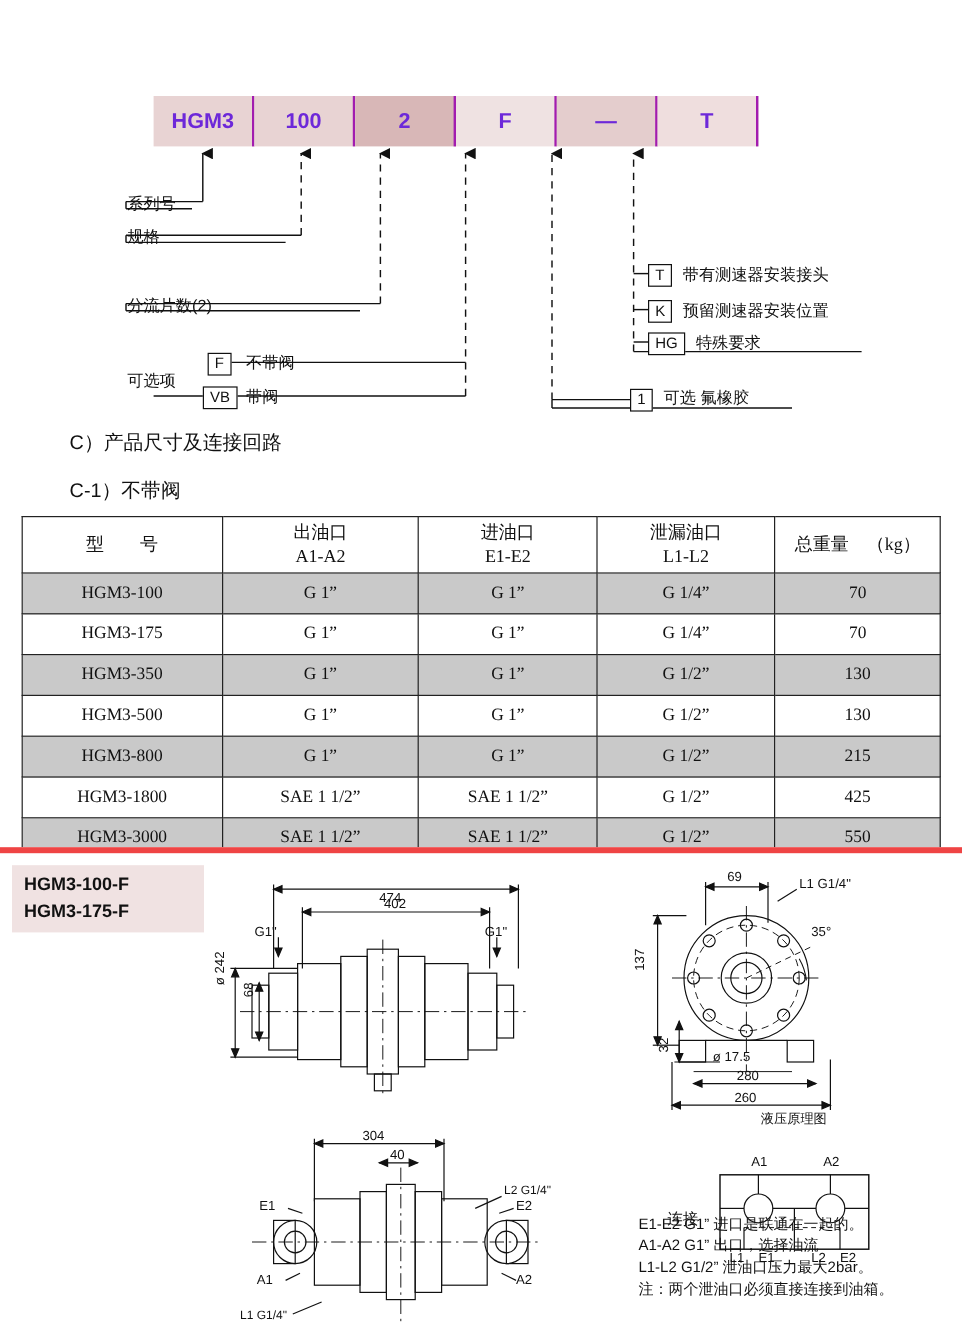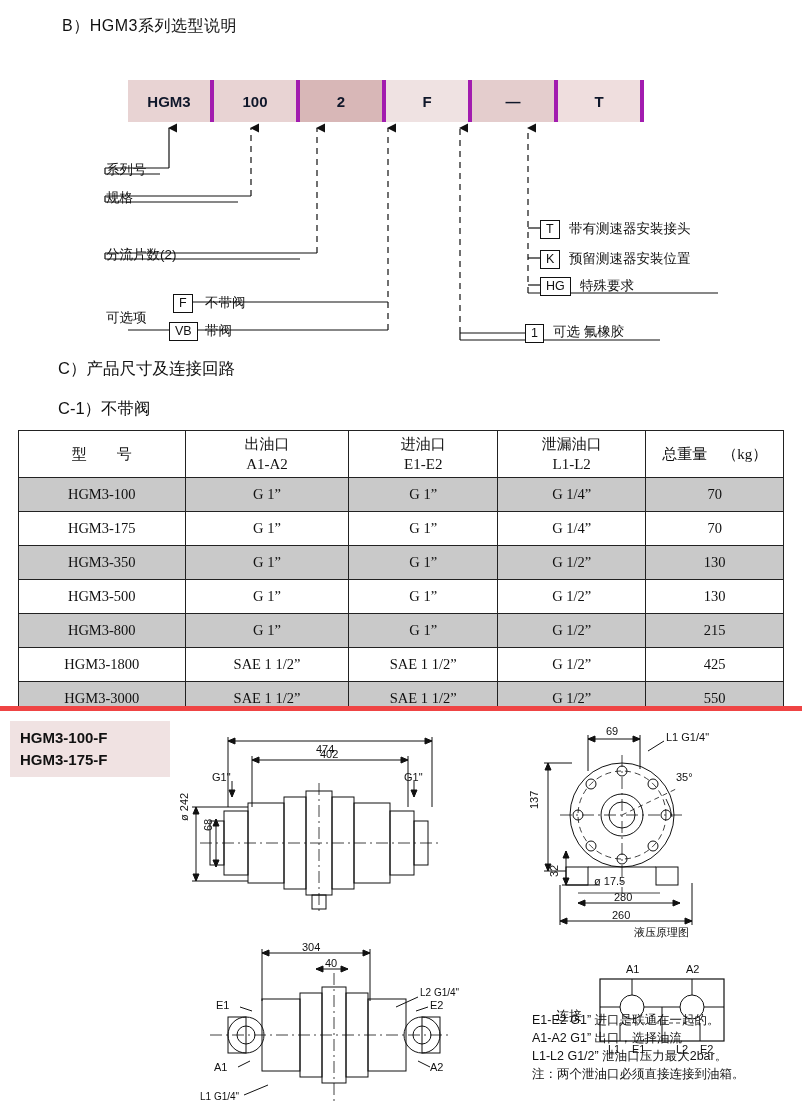--- a/index.html
+++ b/index.html
@@ -8,21 +8,21 @@
     font-family:"Liberation Sans", sans-serif;
     color:#111;position:relative;
   }
   .page{position:relative;width:802px;height:1108px;overflow:hidden;}
 
   
   .sec-b-title{position:absolute;left:62px;top:16px;font-size:16px;letter-spacing:.5px;}
   .code-row{position:absolute;left:128px;top:80px;display:flex;}
   .code-cell{
     width:82px;height:42px;display:flex;align-items:center;justify-content:center;
-    font-weight:bold;font-size:15px;color:#0f172a;border-right:4px solid #a21caf;
+    font-weight:bold;font-size:18px;color:#6d28d9;border-right:2px solid #a21caf;
   }
   .c1{background:#e8d3d3;}
   .c2{background:#e8d3d3;}
   .c3{background:#d8b7b7;}
   .c4{background:#efe2e2;}
   .c5{background:#e4cdcd;}
   .c6{background:#efdede;}
 
   
   .bsvg{position:absolute;left:0;top:0;width:802px;height:360px;}
@@ -59,21 +59,20 @@
   .dsvg{position:absolute;left:0;top:0;width:802px;height:402px;}
   .dtxt{position:absolute;font-size:11px;color:#111;font-family:"Liberation Sans",sans-serif;white-space:nowrap;}
   .dtxt.sm{font-size:10px;}
   .notes{position:absolute;left:532px;top:300px;font-size:12.5px;line-height:18px;color:#111;white-space:nowrap;}
 </style>
 </head>
 <body>
 
 <div class="page">
 
-  <div class="sec-b-title">B）HGM3系列选型说明</div>
 
   <div class="code-row">
     <div class="code-cell c1">HGM3</div>
     <div class="code-cell c2">100</div>
     <div class="code-cell c3">2</div>
     <div class="code-cell c4">F</div>
     <div class="code-cell c5">—</div>
     <div class="code-cell c6">T</div>
   </div>
 

